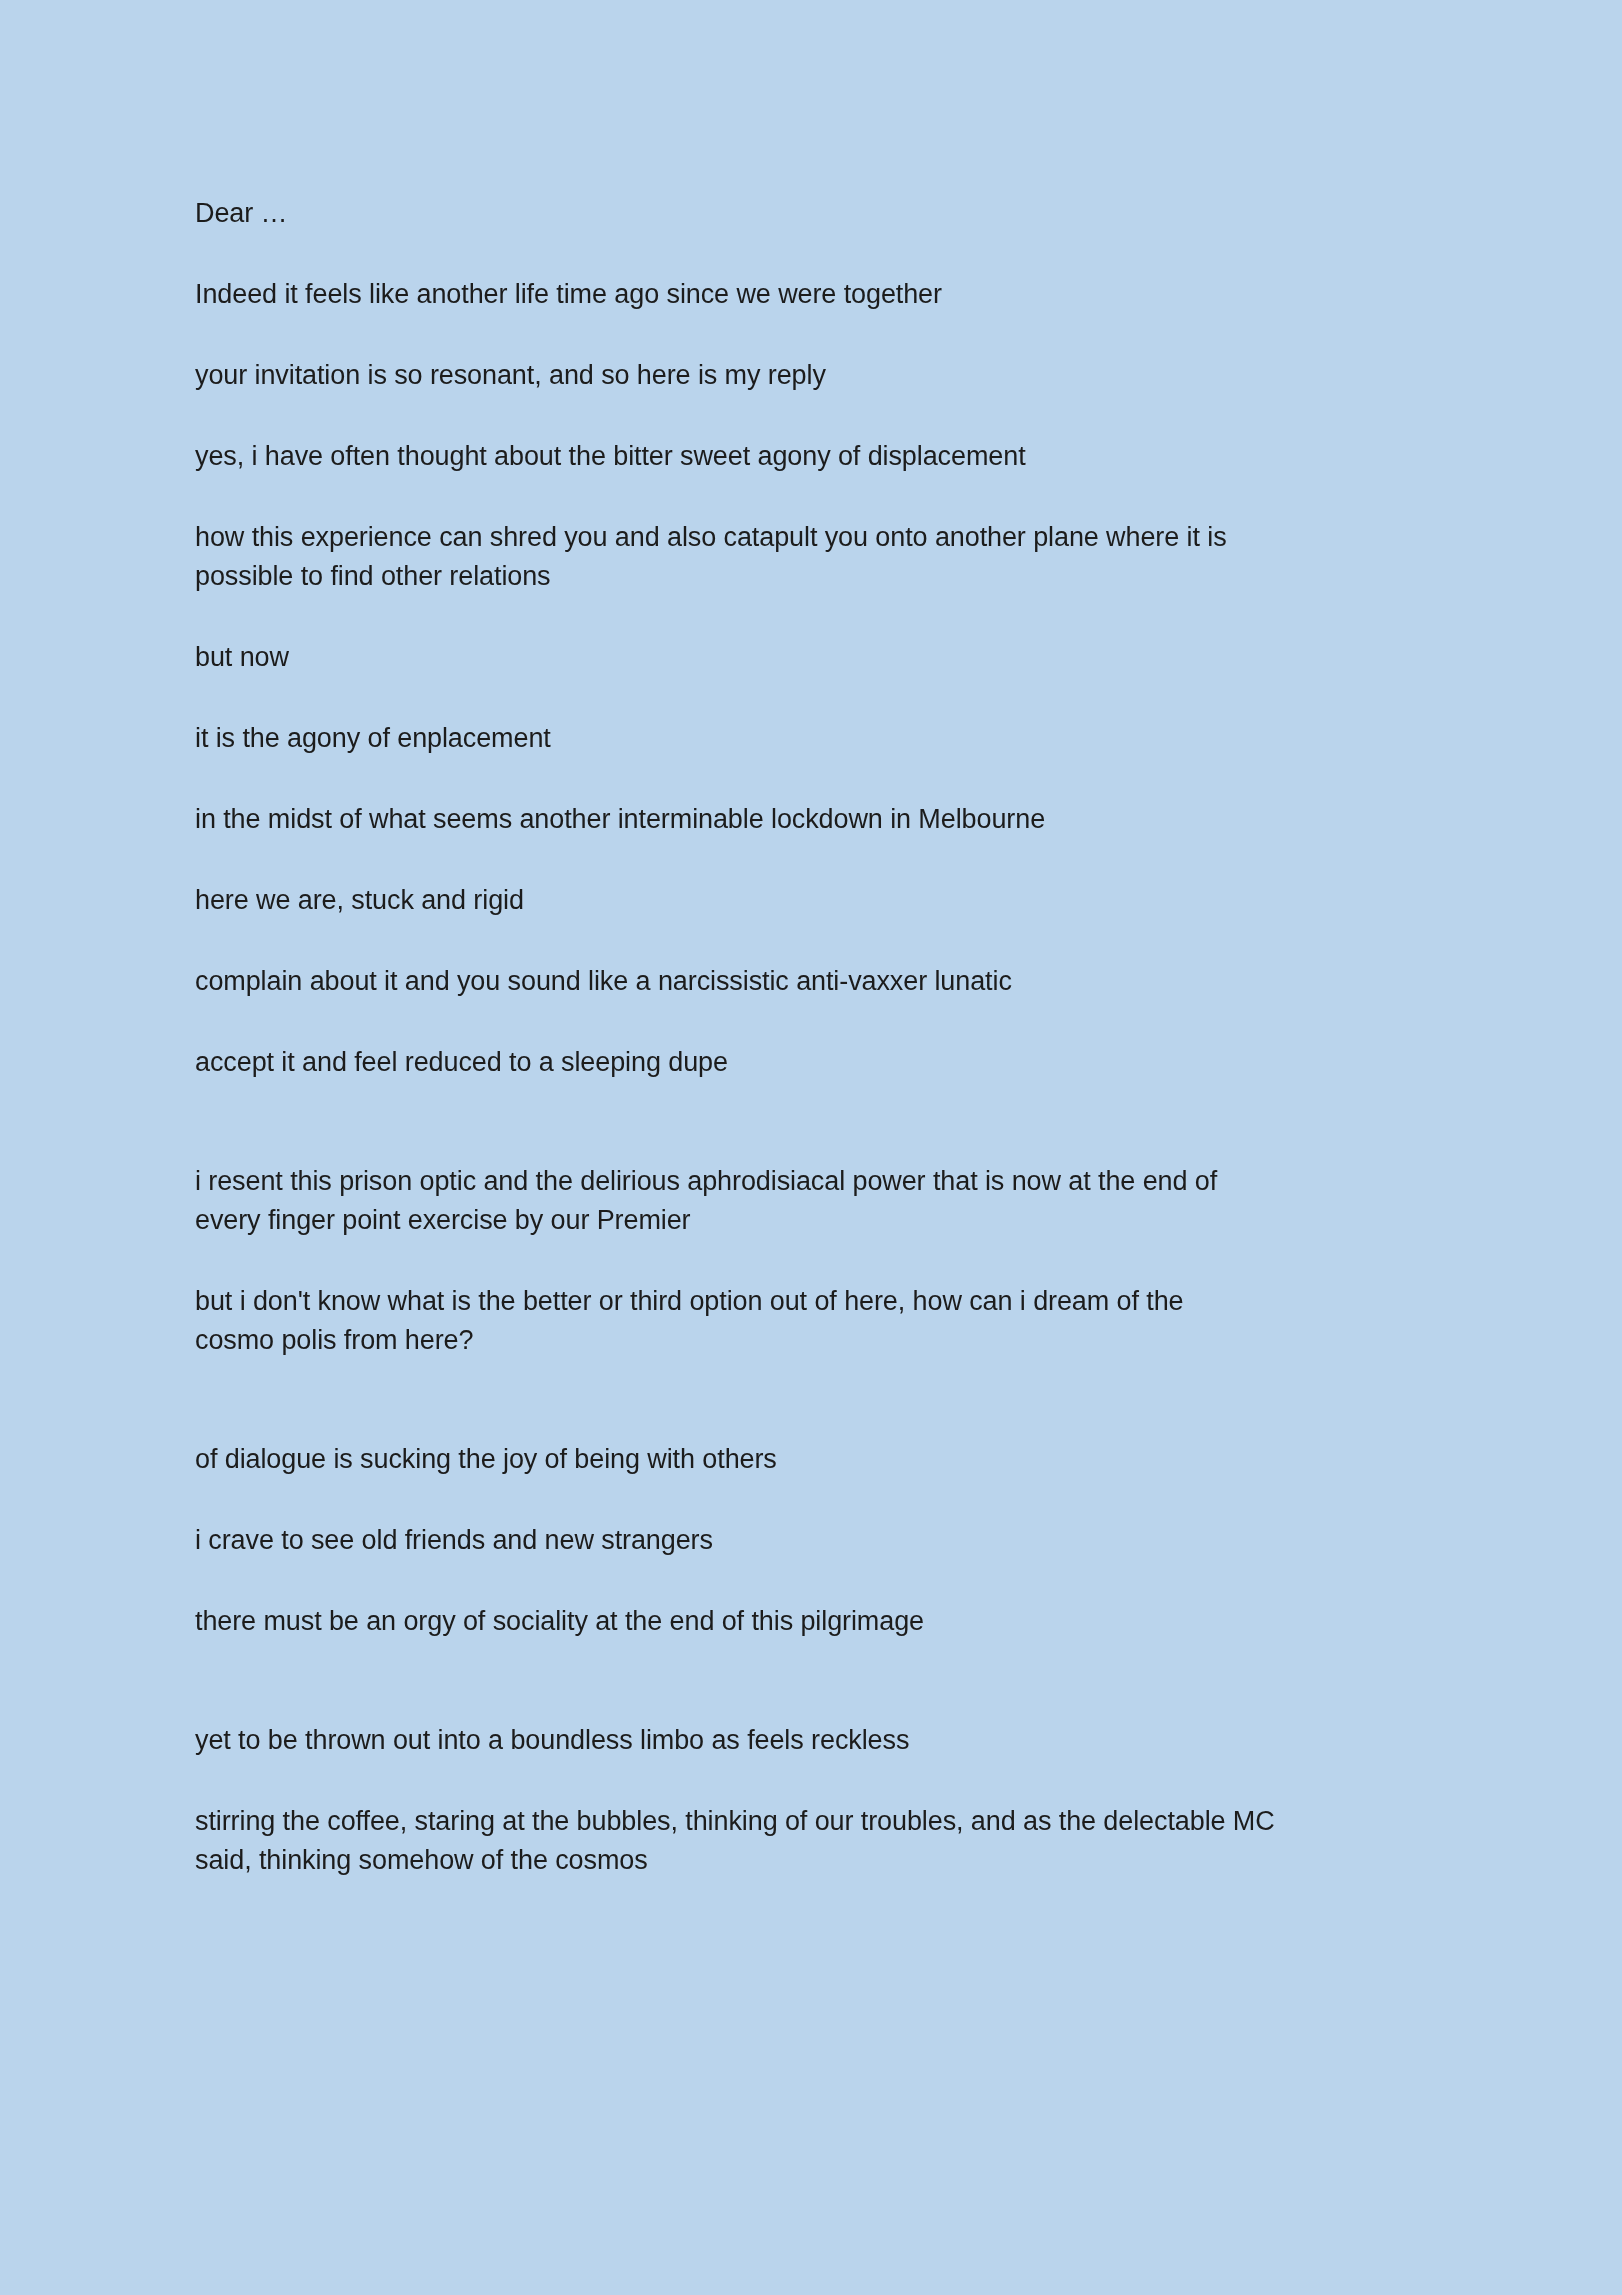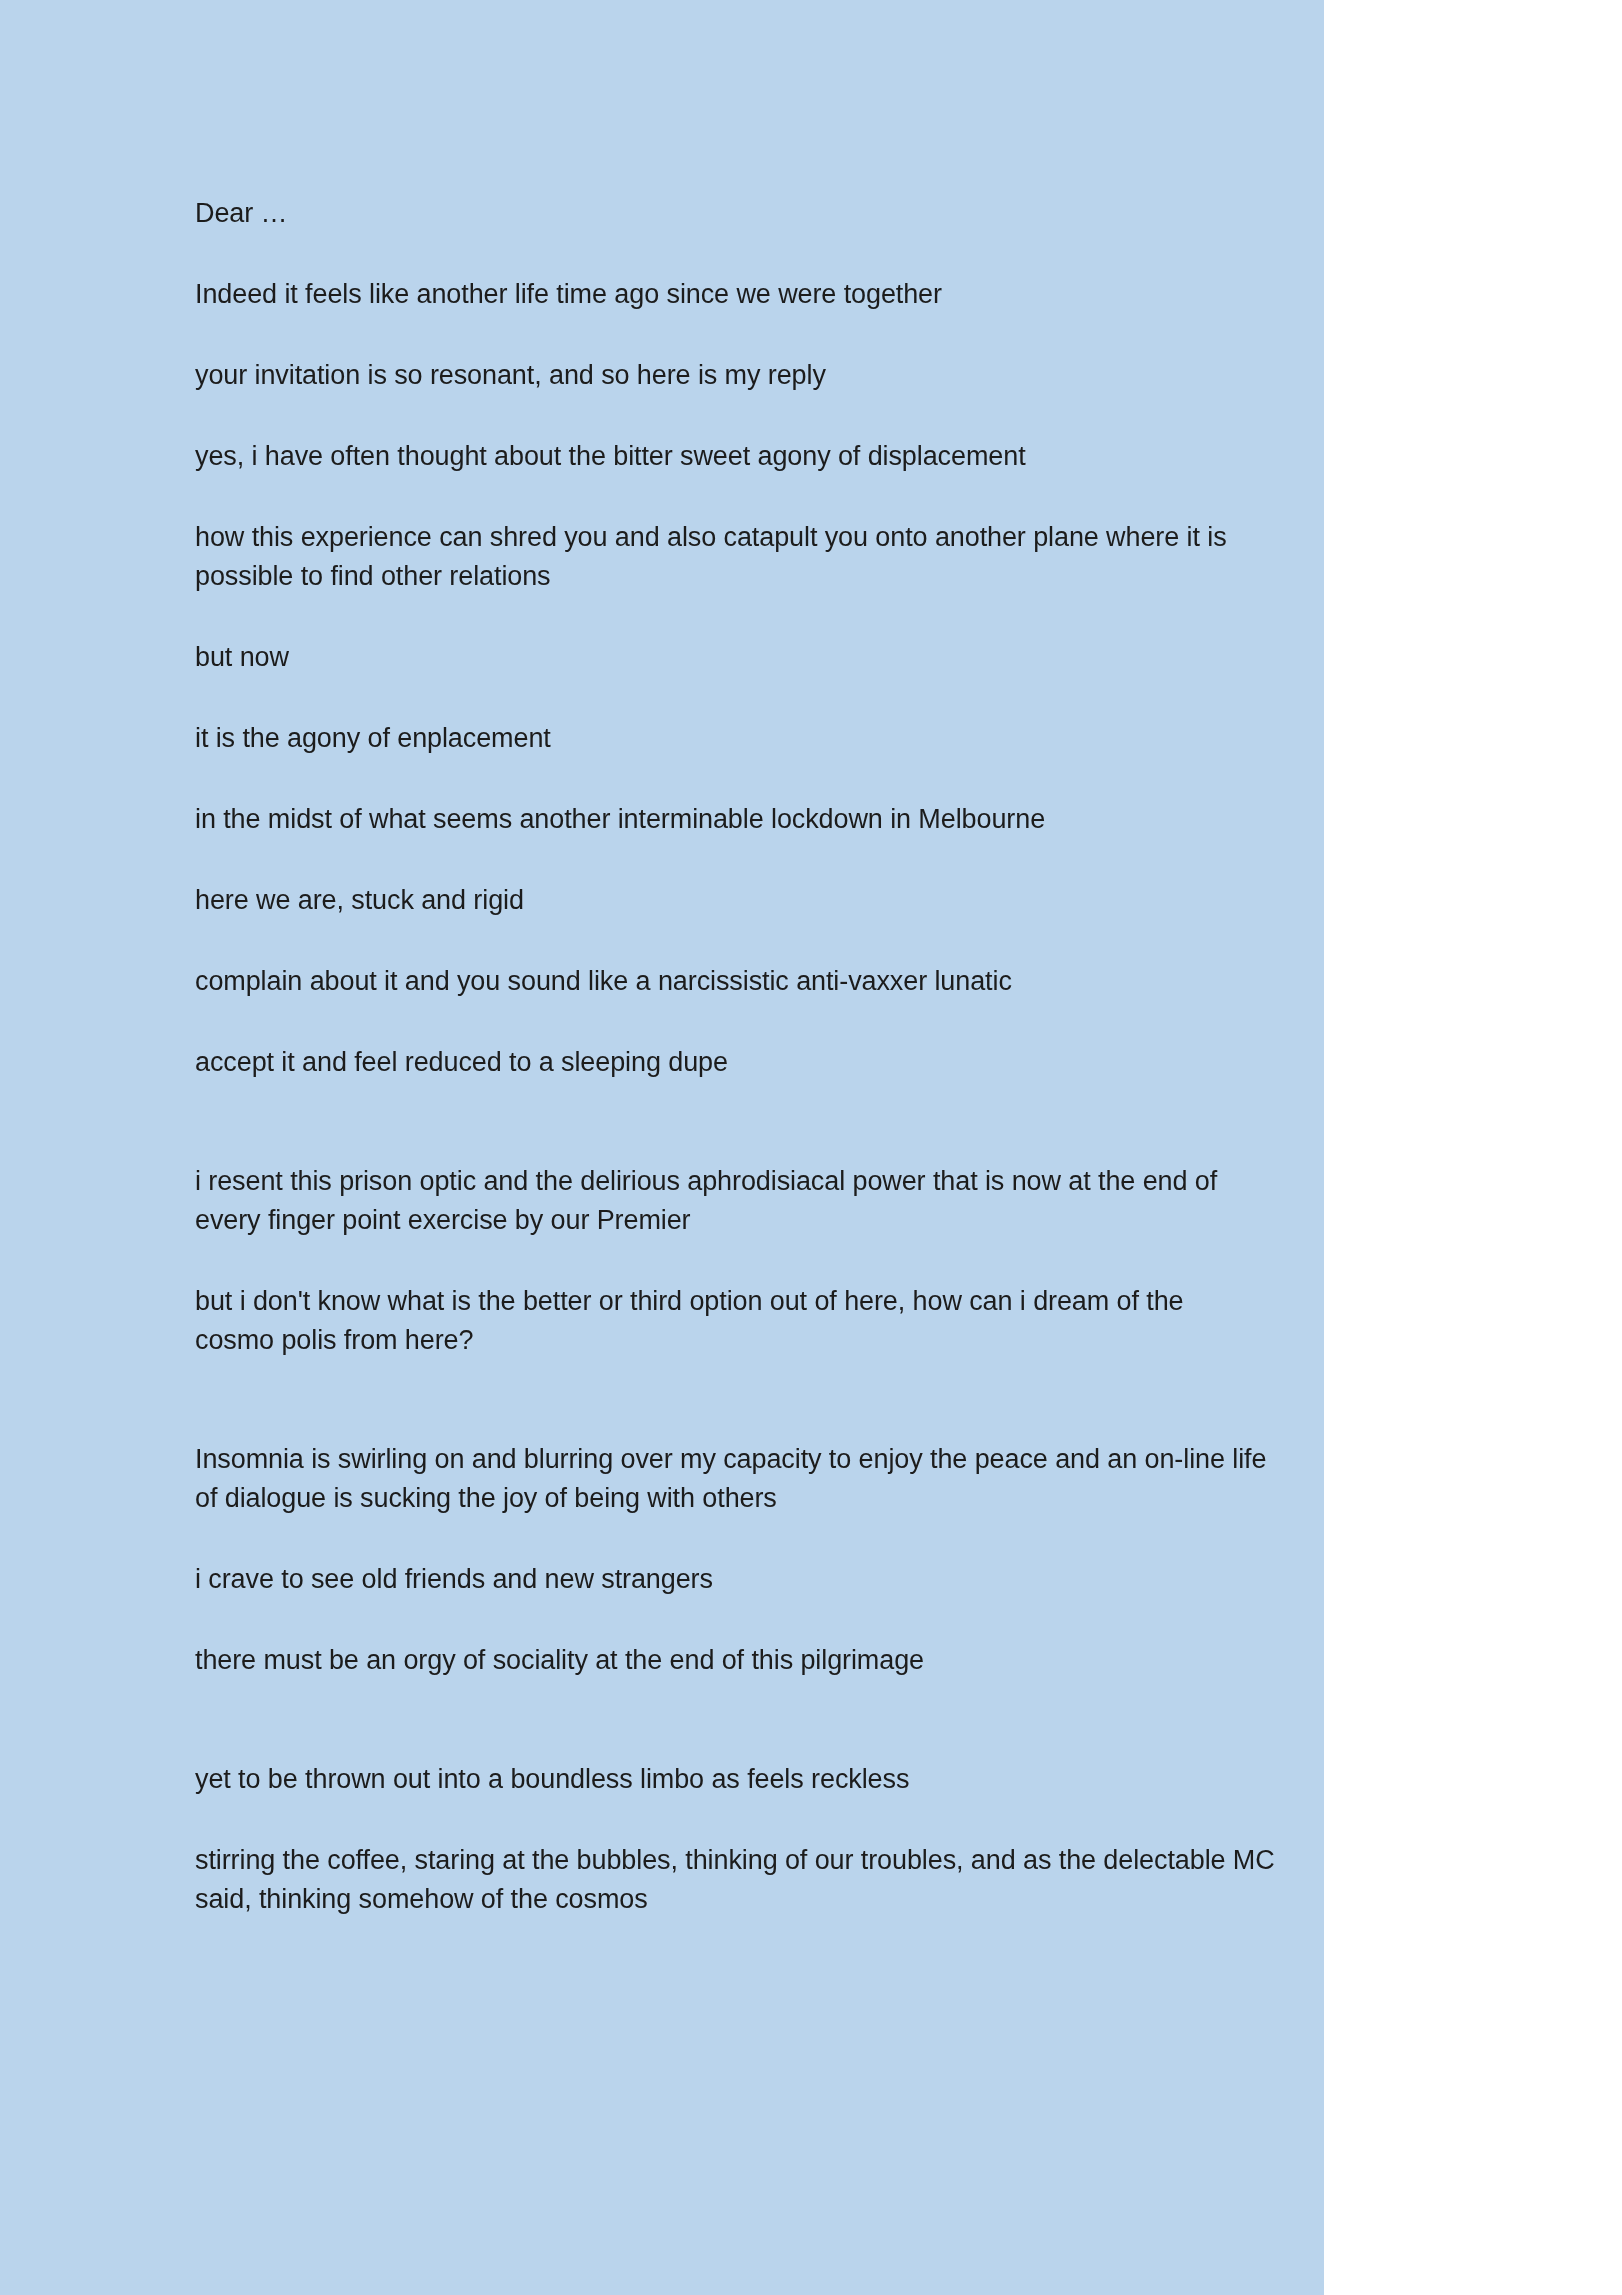--- a/index.html
+++ b/index.html
@@ -5,21 +5,21 @@
   html, body {
     margin: 0;
     padding: 0;
   }
   body {
     width: 1622px;
     height: 2295px;
     font-family: "Liberation Sans", sans-serif;
   }
   .page {
-    width: 1324px;
+    width: 1622px;
     height: 2295px;
     overflow: hidden;
     box-sizing: border-box;
   }
   .letter {
     padding: 194px 168px 0 195px;
     font-size: 27px;
     line-height: 39px;
     letter-spacing: -0.1px;
   }
@@ -75,21 +75,20 @@
       </p>
       <p class="para spaced">
         <span class="line">i resent this prison optic and the delirious aphrodisiacal power that is now at the end of</span>
         <span class="line">every finger point exercise by our Premier</span>
       </p>
       <p class="para">
         <span class="line">but i don't know what is the better or third option out of here, how can i dream of the</span>
         <span class="line">cosmo polis from here?</span>
       </p>
       <p class="para spaced">
-        <span class="line">Insomnia is swirling on and blurring over my capacity to enjoy the peace and an on-line life</span>
         <span class="line">of dialogue is sucking the joy of being with others</span>
       </p>
       <p class="para">
         <span class="line">i crave to see old friends and new strangers</span>
       </p>
       <p class="para">
         <span class="line">there must be an orgy of sociality at the end of this pilgrimage</span>
       </p>
       <p class="para spaced">
         <span class="line">yet to be thrown out into a boundless limbo as feels reckless</span>

